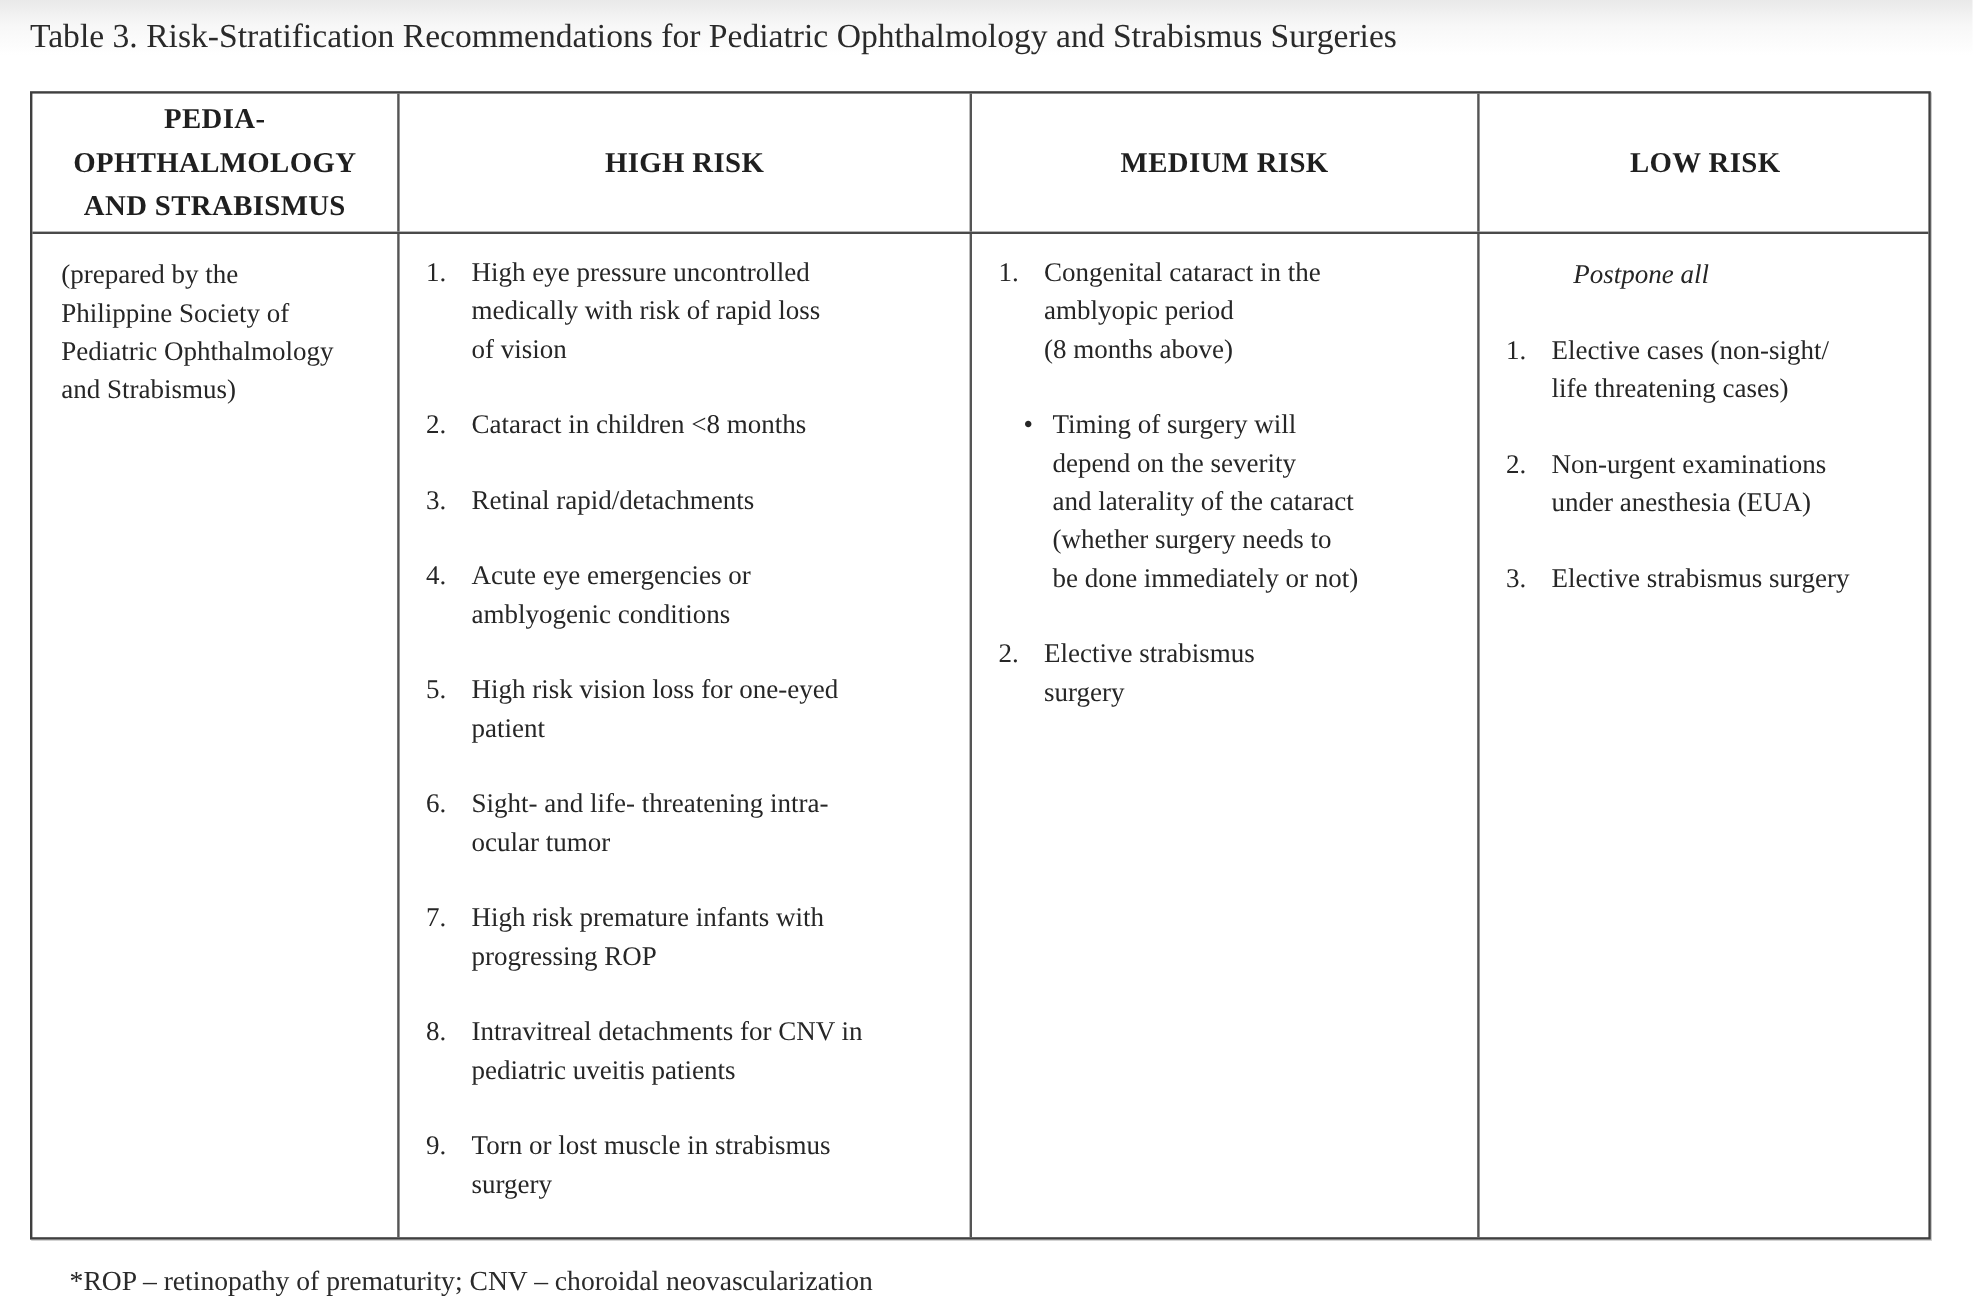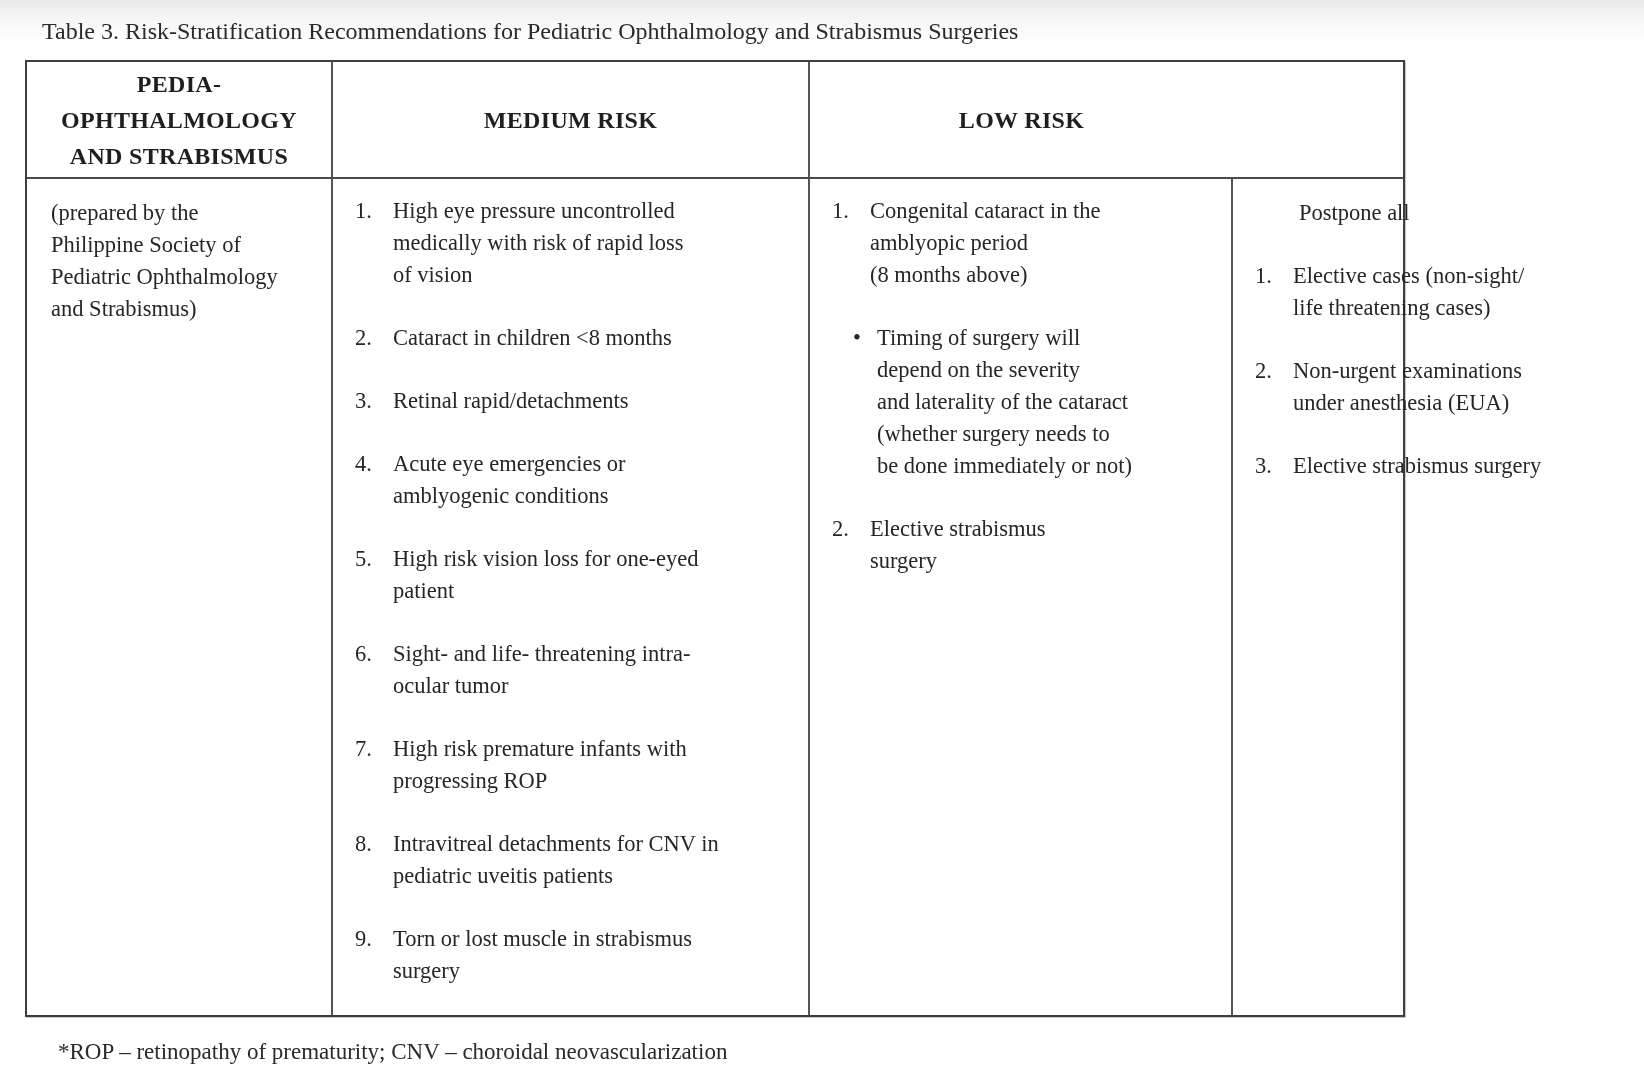--- a/index.html
+++ b/index.html
@@ -20,30 +20,29 @@
   .page::before {
     content: "";
     position: absolute;
     top: 0; left: 0; right: 0;
     height: 46px;
     background: linear-gradient(180deg, #e9e9e9 0%, #f7f7f7 45%, #ffffff 100%);
     pointer-events: none;
   }
   .title {
     position: relative;
-    padding: 16px 0 14px 25px;
-    font-size: 24px;
+    padding: 16px 0 30px 25px;
+    font-size: 28px;
     line-height: 30px;
     color: #2a2a2a;
-    margin-left: 17px;
   }
   .risk-table {
     position: relative;
     margin-left: 25px;
-    width: 1380px;
+    width: 1584px;
     border: 2px solid #3f3f3f;
     box-sizing: border-box;
     background: #ffffff;
     box-shadow: 1px 1px 0 #c9c9c9;
   }
   .thead, .tbody {
     display: grid;
     grid-template-columns: 306px 477px 423px 376px;
   }
   .thead { height: 115px; border-bottom: 2px solid #4a4a4a; }
@@ -82,21 +81,22 @@
   .list-item .marker {
     flex: 0 0 38px;
     white-space: nowrap;
   }
   .list-item .item-text {
     white-space: pre-line;
   }
   .list-item.bullet { padding-left: 21px; }
   .list-item.bullet .marker { flex: 0 0 24px; }
   .postpone-note {
-    margin: 2px 0 31px 44px;
+    font-style: italic;
+    margin: 2px 0 31px 56px;
   }
   .footnote {
     position: relative;
     margin: 22px 0 0 58px;
     font-size: 23px;
     color: #2a2a2a;
   }
 </style>
 </head>
 <body>
@@ -104,20 +104,21 @@
 <div class="page">
 
   <div class="title">Table 3. Risk-Stratification Recommendations for Pediatric Ophthalmology and Strabismus Surgeries</div>
 
   <div class="risk-table">
 
     <div class="thead">
       <div class="th">PEDIA-
 OPHTHALMOLOGY
 AND STRABISMUS</div>
+      <div class="th">HIGH RISK</div>
       <div class="th">MEDIUM RISK</div>
       <div class="th">LOW RISK</div>
     </div>
 
     <div class="tbody">
 
       <div class="td">
         <div class="cell-note">(prepared by the
 Philippine Society of
 Pediatric Ophthalmology

